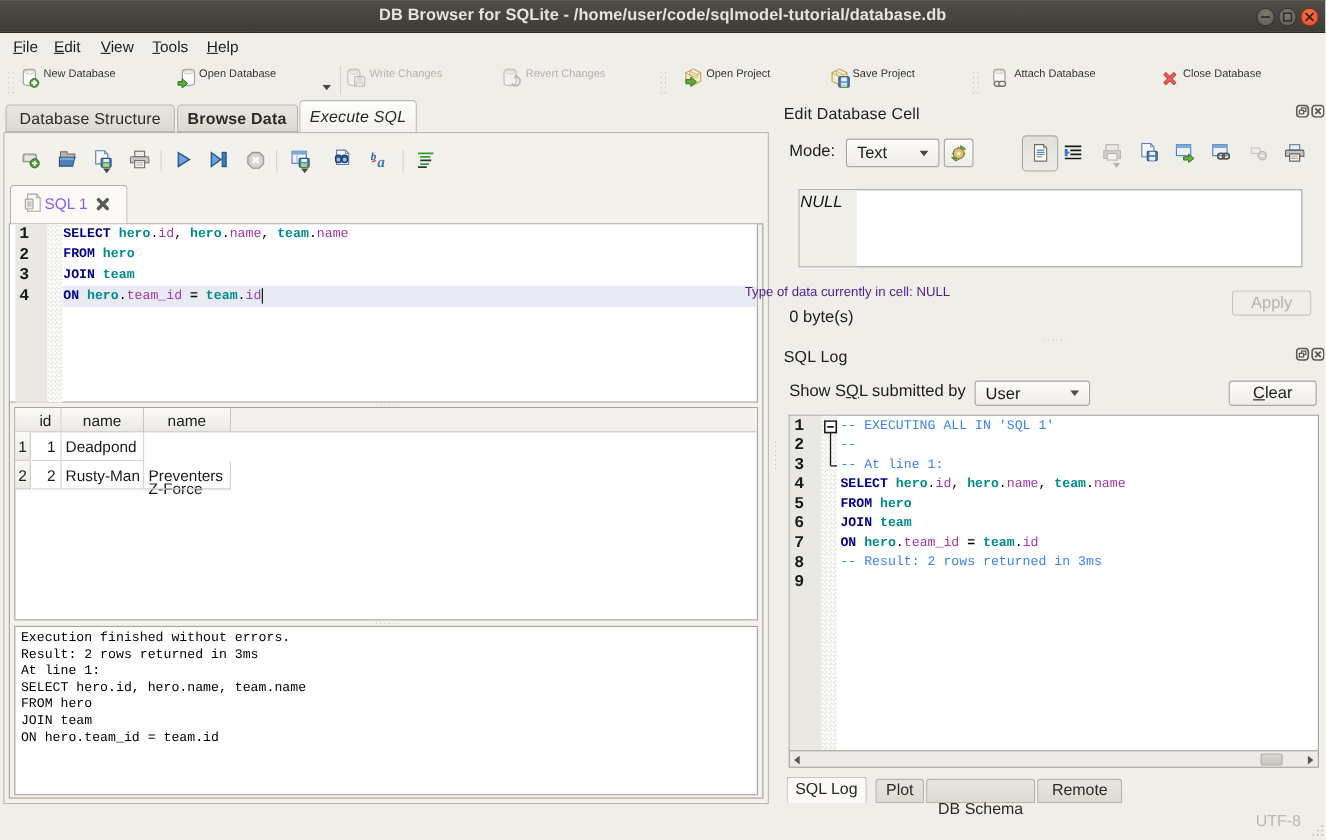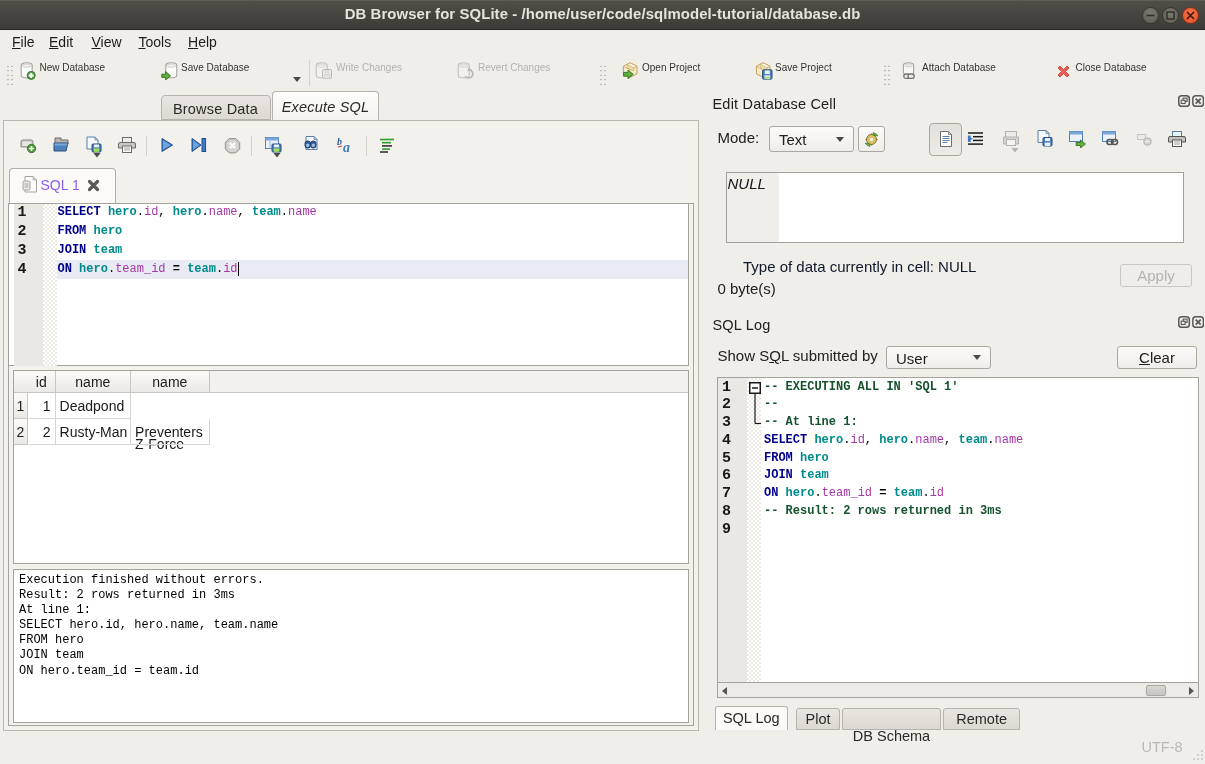--- a/index.html
+++ b/index.html
@@ -60,21 +60,21 @@
   #ed-fold { left:34px; top:0; width:14px; height:162px;
     background-image:conic-gradient(#fff 25%, #ECEAE5 0 50%, #fff 0 75%, #ECEAE5 0);
     background-size:4px 4px; }
   .edline { position:absolute; left:0; width:100%; height:19.1px; font-size:12px;
     line-height:19.1px; white-space:pre; }
   .lnum { position:absolute; left:8.5px; font-weight:bold; color:#191919;
     font-size:15px; font-family:"Liberation Mono",monospace; }
   .kw { color:#00008B; font-weight:bold; }
   .tbl { color:#008B8B; font-weight:bold; }
   .fld { color:#A437A4; }
-  .cmt { color:#14532d;font-weight:bold; }
+  .cmt { color:#3b82f6; }
   .op { font-weight:bold; }
 
   
   #grid { left:13px; top:370px; width:676px; height:194px;
     background:#fff; border:1px solid #A5A29C; }
   .gh { position:absolute; top:0; height:22px; background:linear-gradient(#FBFAF9,#EBE9E5);
     border-right:1px solid #C8C6C1; border-bottom:1px solid #C8C6C1;
     font-size:14px; color:#21201D; text-align:center; line-height:22px; }
   .rh { position:absolute; left:0; width:14px; background:linear-gradient(#FBFAF9,#EBE9E5);
     border-right:1px solid #C8C6C1; border-bottom:1px solid #C8C6C1;
@@ -162,21 +162,21 @@
       <ellipse cx="6.7" cy="3.6" rx="4.4" ry="1.7" fill="#F0EEEA" stroke="#C9C7C1" stroke-width="0.8"></ellipse>
       <circle cx="11.2" cy="13.4" r="4" fill="#53A045" stroke="#2E7020" stroke-width="0.9"></circle>
       <path d="M11.2 10.9 V15.9 M8.7 13.4 H13.7" stroke="#fff" stroke-width="2"></path>
     </svg>
     <span class="tbtxt abs" style="left:39.5px">New Database</span>
     <svg class="abs" style="left:161px; top:8px;" width="18" height="18" viewBox="0 0 18 18">
       <path d="M4.8 3.4 C4.8 1.9 7.2 0.8 10.3 0.8 C13.4 0.8 15.8 1.9 15.8 3.4 V13.2 C15.8 14.7 13.4 15.8 10.3 15.8 C7.2 15.8 4.8 14.7 4.8 13.2 Z" fill="#FCFCFB" stroke="#A5A39B" stroke-width="1.1"></path>
       <ellipse cx="10.3" cy="3.6" rx="4.4" ry="1.7" fill="#F0EEEA" stroke="#C9C7C1" stroke-width="0.8"></ellipse>
       <path d="M0.8 12.2 h3.8 v-2.6 l5 4.2 -5 4.2 v-2.6 h-3.8 z" fill="#5FAE3C" stroke="#2E7020" stroke-width="0.9"></path>
     </svg>
-    <span class="tbtxt abs" style="left:181px">Save Database</span>
+    <span class="tbtxt abs" style="left:181px">Open Database</span>
     <svg class="abs" style="left:292px; top:23px;" width="10" height="6" viewBox="0 0 10 6">
         <path d="M1 0 L9 0 L5 5 Z" fill="#4A4945"></path>
       </svg>
     <div class="tbsep abs" style="left:309px"></div>
     <svg class="abs" style="left:315px; top:8px;" width="18" height="18" viewBox="0 0 18 18">
       <path d="M1.2 3.4 C1.2 1.9 3.6 0.8 6.7 0.8 C9.8 0.8 12.2 1.9 12.2 3.4 V13.2 C12.2 14.7 9.8 15.8 6.7 15.8 C3.6 15.8 1.2 14.7 1.2 13.2 Z" fill="#F2F0EC" stroke="#C2C0BA" stroke-width="1.1"></path>
       <ellipse cx="6.7" cy="3.6" rx="4.4" ry="1.7" fill="#EAE8E3" stroke="#D2D0CA" stroke-width="0.8"></ellipse>
       <rect x="7.5" y="7.5" width="9" height="9" rx="1.2" fill="#EFEDE9" stroke="#B9B7B1" stroke-width="1"></rect>
       <rect x="9.7" y="8.2" width="4.6" height="3.2" fill="#DCDAD4"></rect>
       <rect x="9.2" y="12.6" width="5.6" height="3.9" fill="#E5E3DD" stroke="#C9C7C1" stroke-width="0.6"></rect>
@@ -216,21 +216,24 @@
     </svg>
     <span class="tbtxt abs" style="left:922px">Attach Database</span>
     <svg class="abs" style="left:1055.5px; top:10px;" width="15" height="15" viewBox="0 0 16 16">
       <path d="M2.2 4.2 L4.2 2.2 L8 6 L11.8 2.2 L13.8 4.2 L10 8 L13.8 11.8 L11.8 13.8 L8 10 L4.2 13.8 L2.2 11.8 L6 8 Z" fill="#EE6058" stroke="#C23F34" stroke-width="1" stroke-linejoin="round"></path>
     </svg>
     <span class="tbtxt abs" style="left:1075.5px">Close Database</span>
   </div>
 
   <div id="pane" class="abs"></div>
   <div id="midframe" class="abs"></div>
-  <div class="tab abs" style="left:160.5px; width:110px;">
+  <div class="tab abs" style="left:5px; width:154px;">
+      <div>Database Structure</div>
+    </div>
+  <div class="tab abs" style="left:160.5px; width:110px;font-weight:bold;">
       <div>Browse Data</div>
     </div>
   <div class="tab abs" id="tab-active" style="left:272px; width:107px;font-style:italic;">
       <div>Execute SQL</div>
     </div>
 
   <svg class="abs" style="left:19px; top:136px;" width="18" height="18" viewBox="0 0 18 18">
     <path d="M2 6 q0-2 2-2 h8 q2 0 2 2 v5 h-12 z" fill="#C9C7C2" stroke="#8A887F"></path>
     <rect x="3.5" y="5.5" width="9" height="4.5" fill="#E8E6E2"></rect>
     <circle cx="12.5" cy="12.5" r="4.2" fill="#4E9A35" stroke="#2F6B1E" stroke-width="0.8"></circle>
@@ -439,21 +442,21 @@
     <rect x="4.5" y="10" width="9" height="6.5" fill="#FBFAF8" stroke="#55544F"></rect>
     <line x1="6" y1="12" x2="12" y2="12" stroke="#A5A39B"></line>
     <line x1="6" y1="14" x2="12" y2="14" stroke="#A5A39B"></line>
   </svg>
 
   <div class="abs" style="left:726px; top:172px; width:458px; height:71px; background:#fff; border:1px solid #A3A19B;">
     <div class="abs" style="left:0; top:0; width:52px; height:69px; background:#F0EEE9;"></div>
     <div class="abs" style="left:0.5px; top:1.5px; font-size:15px; color:#14141A;font-style:italic;">NULL</div>
   </div>
 
-  <div class="abs" style="left:743px; top:258px; font-size:15px; color:#0f172a;">Type of data currently in cell: NULL</div>
+  <div class="abs" style="left:677px; top:258px; font-size:12px; color:#4c1d95;">Type of data currently in cell: NULL</div>
   <div class="abs" style="left:717.5px; top:280px; font-size:15px; color:#21201D;">0 byte(s)</div>
   <div class="abs" style="left:1120px; top:264px; width:72px; height:23px; color:#B5B3AD; line-height:21px; font-size:15px; text-align:center; border:1px solid #C9C7C1; border-radius:3px; background:#EFEDE8;">Apply</div>
 
   <div class="dots6 abs" style="left:947px; top:308px;"></div>
 
   <div class="docktitle abs" style="left:712.5px; top:317px;">SQL Log</div>
   <svg class="abs" style="left:1178px; top:315.5px;" width="26" height="12">
     <rect x="0.75" y="0.75" width="10.6" height="10.6" rx="3" fill="none" stroke="#5A5852" stroke-width="1.5"></rect>
     <rect x="14.85" y="0.75" width="10.6" height="10.6" rx="3" fill="none" stroke="#5A5852" stroke-width="1.5"></rect>
     <rect x="5.2" y="3.1" width="3.9" height="3.3" fill="none" stroke="#5A5852" stroke-width="1.1"></rect>

